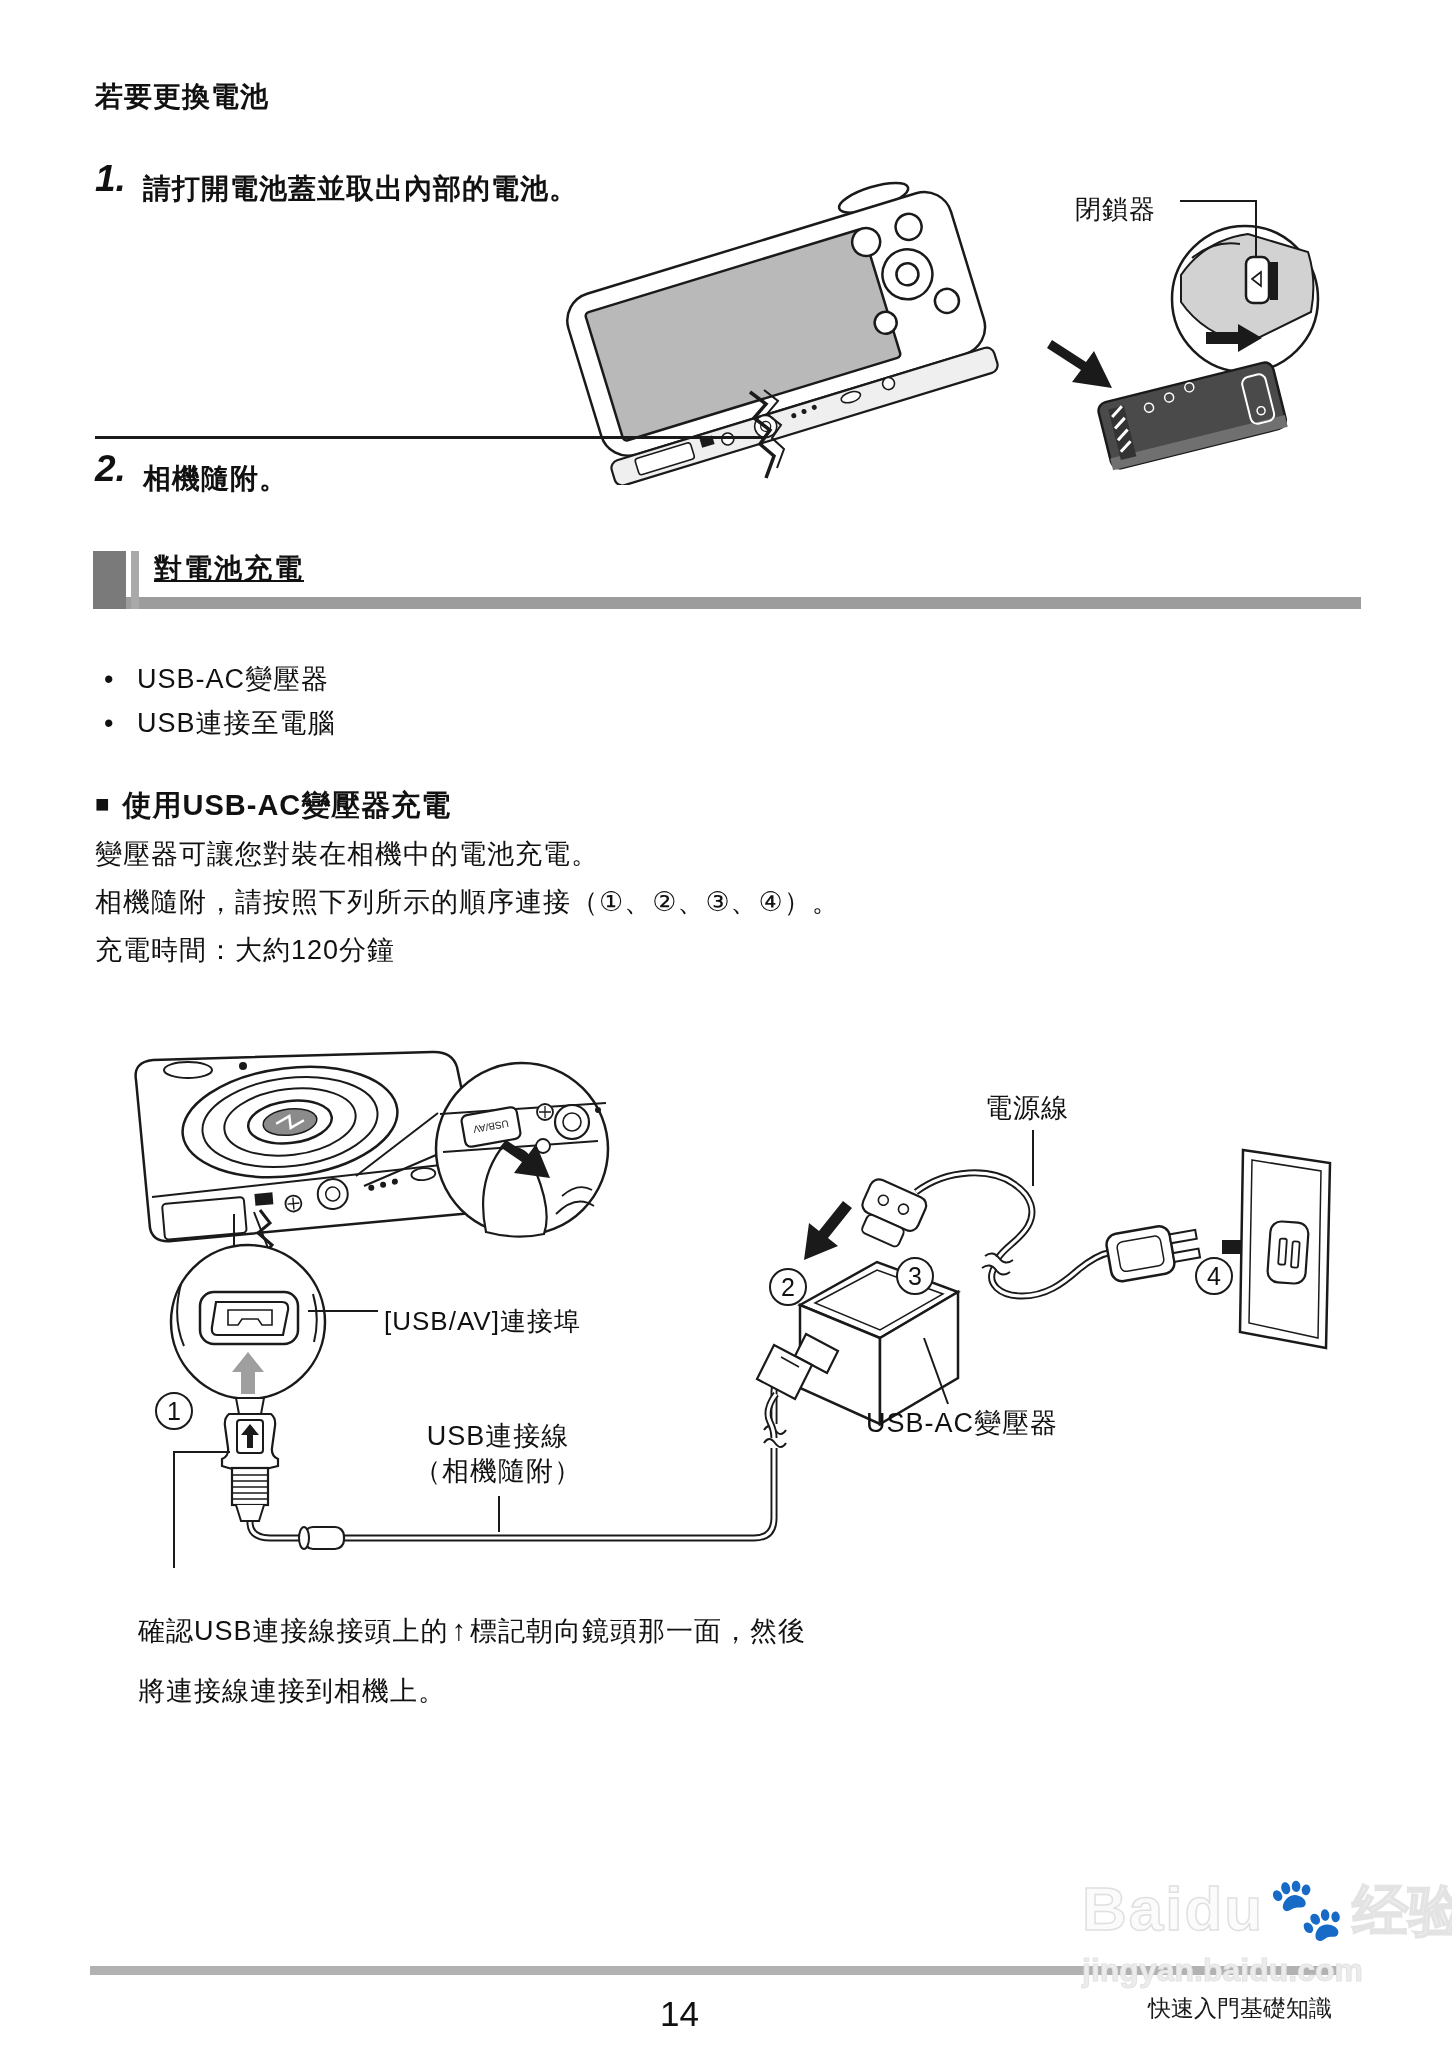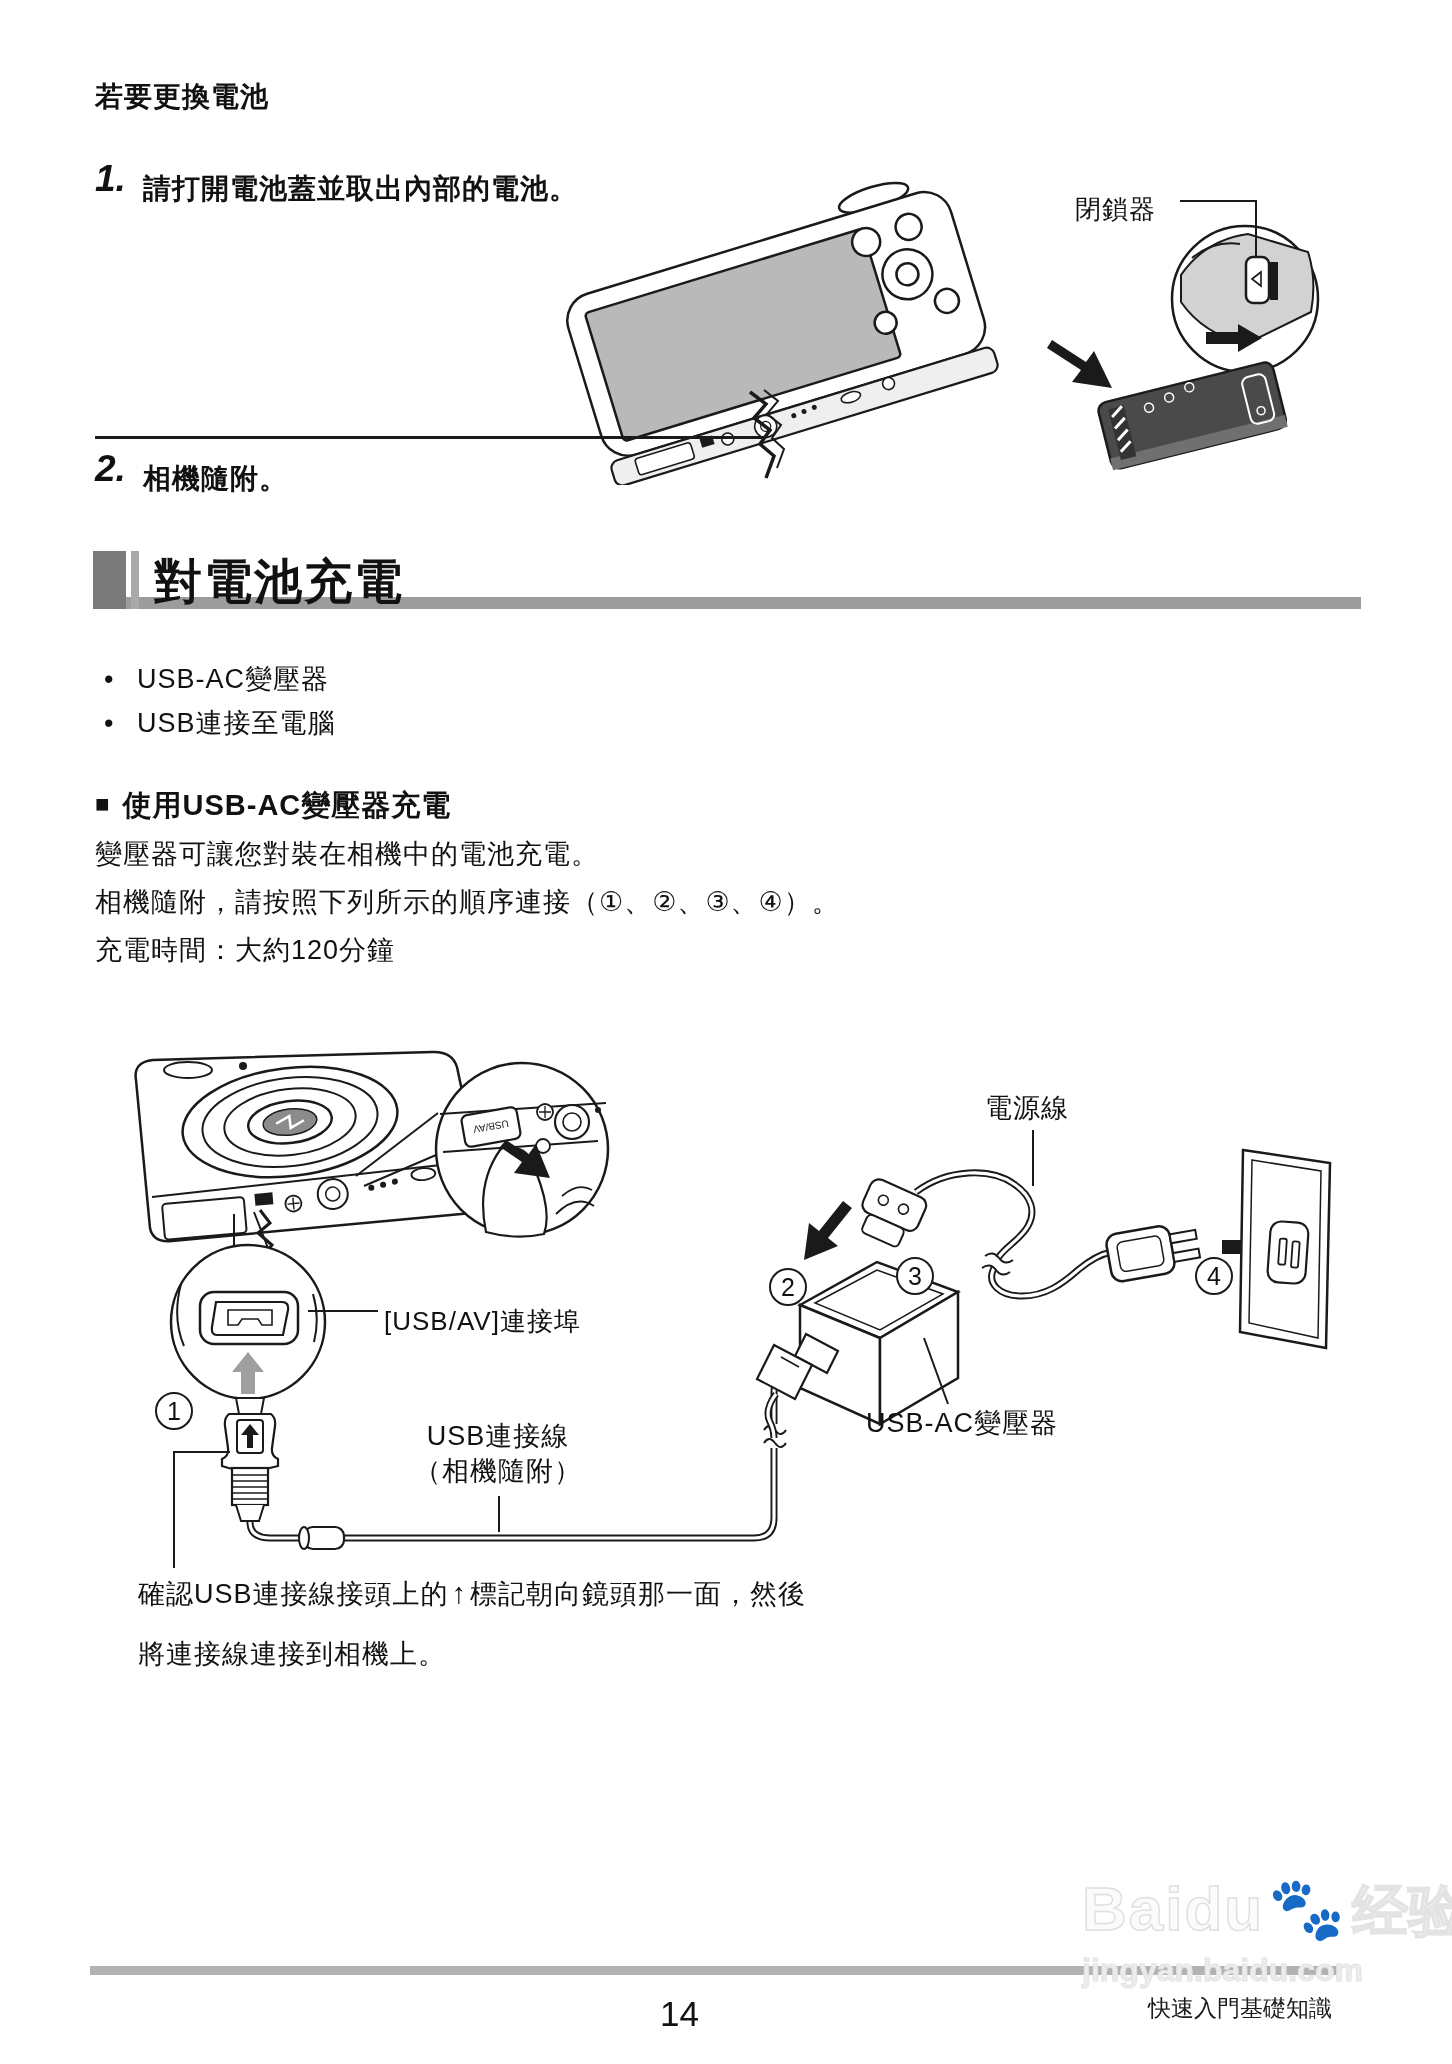--- a/index.html
+++ b/index.html
@@ -7,27 +7,27 @@
         font-family:"Liberation Sans","DejaVu Sans",sans-serif;color:#111;}
   .abs{position:absolute;}
   .h1{font-size:28px;font-weight:700;letter-spacing:1px;text-align:right;}
   .stepnum{font-size:37px;font-weight:700;font-style:italic;}
   .steptext{font-size:28px;font-weight:700;letter-spacing:1px;}
   .body{font-size:27px;font-weight:400;letter-spacing:1px;line-height:32px;}
   .rule{height:3px;background:#1a1a1a;}
   .sec-block{background:#7a7a7a;}
   .sec-thin{background:#a9a9a9;}
   .sec-bar{background:#9c9c9c;}
-  .sec-title{font-size:48px;font-weight:700;letter-spacing:2px;}
+  .sec-title{font-size:28px;font-weight:700;letter-spacing:2px;text-decoration:underline;}
   .sub-title{font-size:29px;font-weight:700;letter-spacing:1px;}
   .sub-marker{font-size:24px;margin-right:12px;position:relative;top:-3px;}
   .dlabel{font-size:26px;letter-spacing:1px;margin-top:7px;}
   .circnum{position:absolute;width:34px;height:34px;border:2.5px solid #1a1a1a;border-radius:50%;
            text-align:center;line-height:34px;font-size:25px;font-weight:400;background:#fff;}
-  .caption{font-size:27px;letter-spacing:1px;}
+  .caption{font-size:27px;letter-spacing:1px;margin-top:37px;}
   .cap-arrow{font-weight:700;font-size:29px;padding:0 3px;}
   .footer-bar{background:#b2b2b2;}
   .pagenum{font-size:35px;text-align:left;}
   .footer-label{font-size:23px;color:#1a1a1a;}
   .wm{color:#fbfbfb;-webkit-text-stroke:1.5px #e0e0e0;font-weight:700;}
   .wm-logo{font-size:62px;letter-spacing:2px;}
   .wm-cn{font-size:56px;}
   .wm-url{font-size:32px;font-weight:700;color:#ececec;-webkit-text-stroke:1px #e2e2e2;}
   .ctr{text-align:center;}
   svg{position:absolute;}

